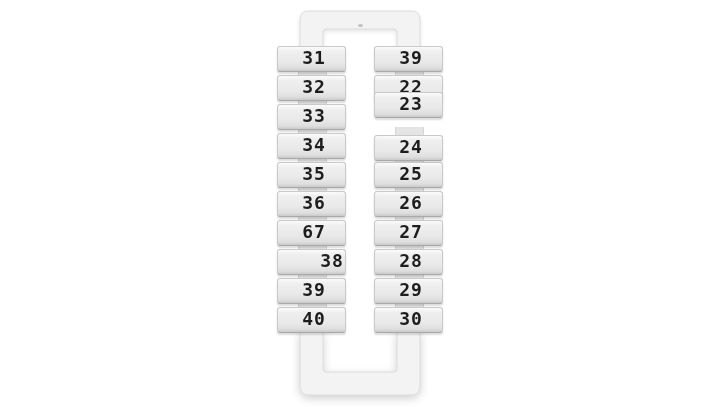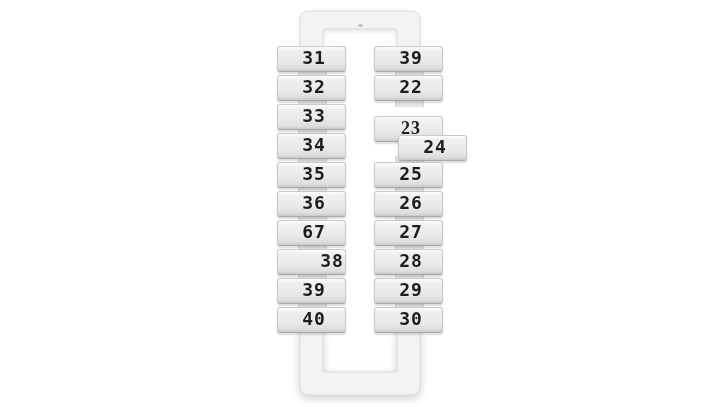--- a/index.html
+++ b/index.html
@@ -130,25 +130,25 @@
 
   <div class="col right">
       <div class="tab" style="top: 0px;">
         <span class="num">39</span>
       </div>
       <div class="nub" style="top: 23px;"></div>
       <div class="tab" style="top: 29px;">
         <span class="num">22</span>
       </div>
       <div class="nub" style="top: 52px;"></div>
-      <div class="tab" style="top: 70px; font-family: Liberation Serif, serif;">
+      <div class="tab" style="top: 46px;">
         <span class="num">23</span>
       </div>
       <div class="nub" style="top: 81px;"></div>
-      <div class="tab" style="top: 89px; margin-left: 24px;">
+      <div class="tab" style="top: 89px;">
         <span class="num">24</span>
       </div>
       <div class="nub" style="top: 110px;"></div>
       <div class="tab" style="top: 116px;">
         <span class="num">25</span>
       </div>
       <div class="nub" style="top: 139px;"></div>
       <div class="tab" style="top: 145px;">
         <span class="num">26</span>
       </div>

